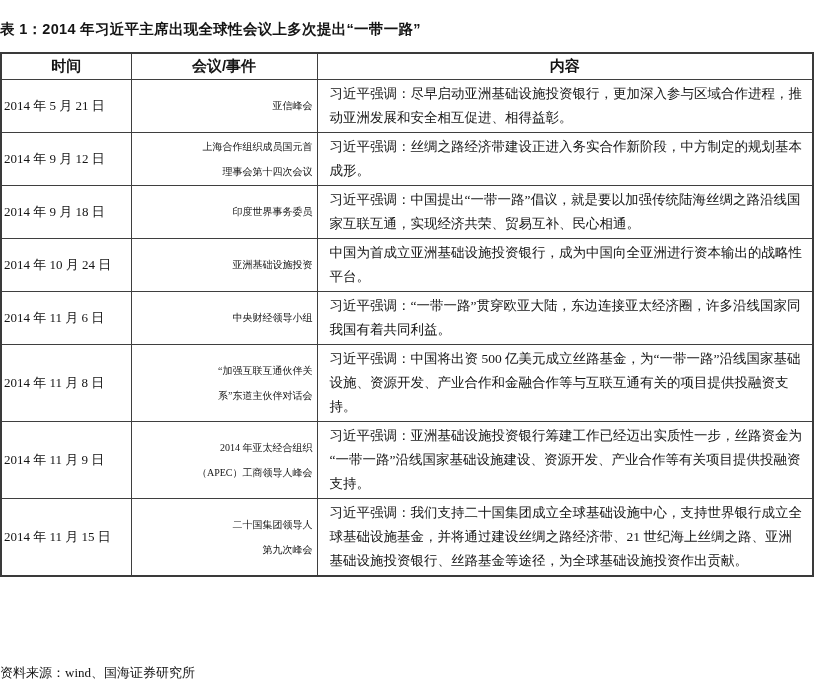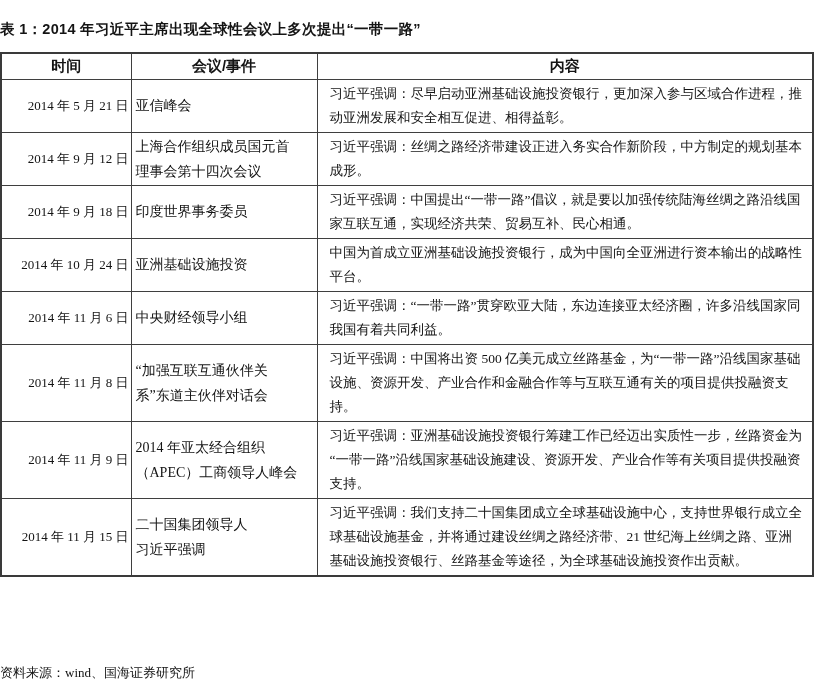--- a/index.html
+++ b/index.html
@@ -42,28 +42,28 @@
   col.c3 { width: 496px; }
   thead tr { height: 26px; margin-top: 27px; }
   thead th {
     font-family: "Liberation Sans", "DejaVu Sans", sans-serif;
     font-weight: bold;
     font-size: 15px;
     text-align: center;
     background: #ffffff;
   }
   td.date {
-    text-align: right;
+    text-align: left;
     font-size: 13px;
     white-space: nowrap;
     padding: 0 2px;
   }
   td.event {
-    text-align: left;
-    font-size: 14px;
+    text-align: right;
+    font-size: 10px;
     line-height: 25px;
     white-space: pre-line;
     padding: 0 4px;
     margin-left: 16px;
   }
   td.content {
     text-align: left;
     font-size: 13.5px;
     line-height: 24px;
     padding: 2px 10px 2px 12px;
@@ -140,21 +140,21 @@
         </tr>
         <tr>
           <td class="date">2014 年 11 月 9 日</td>
           <td class="event">2014 年亚太经合组织
 （APEC）工商领导人峰会</td>
           <td class="content">习近平强调：亚洲基础设施投资银行筹建工作已经迈出实质性一步，丝路资金为“一带一路”沿线国家基础设施建设、资源开发、产业合作等有关项目提供投融资支持。</td>
         </tr>
         <tr>
           <td class="date">2014 年 11 月 15 日</td>
           <td class="event">二十国集团领导人
-习近平强调</td>
+第九次峰会</td>
           <td class="content">习近平强调：我们支持二十国集团成立全球基础设施中心，支持世界银行成立全球基础设施基金，并将通过建设丝绸之路经济带、21 世纪海上丝绸之路、亚洲基础设施投资银行、丝路基金等途径，为全球基础设施投资作出贡献。</td>
         </tr>
       </tbody>
   </table>
 
   <div class="source">资料来源：wind、国海证券研究所</div>
 
 </div>
 
 </body></html>

